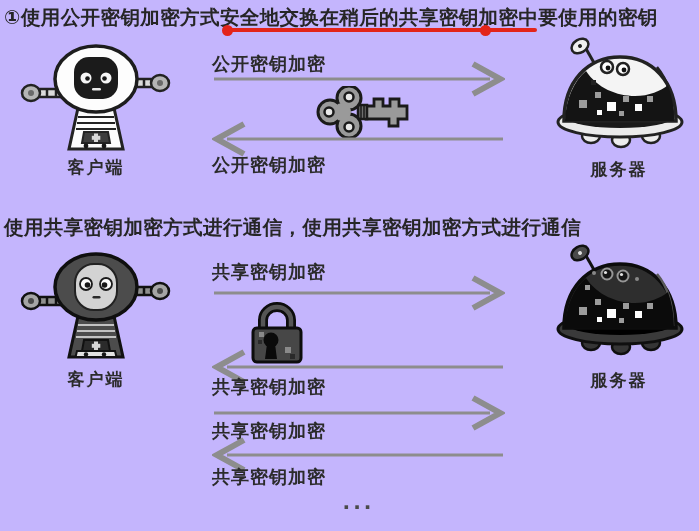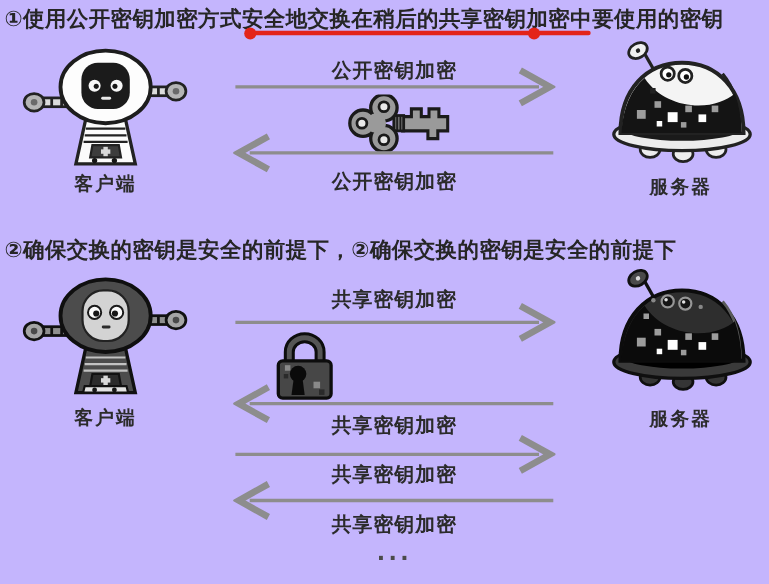--- a/index.html
+++ b/index.html
@@ -7,21 +7,21 @@
   .stage{
     position:relative;width:699px;height:531px;background:#c4b5fd;
     overflow:hidden;font-family:"DejaVu Sans",sans-serif;
   }
   .abs{position:absolute;}
   .heading{
     font-size:19.5px;line-height:1.15;letter-spacing:.4px;
     font-weight:600;color:#262626;white-space:nowrap;
   }
   .msg-label{
-    width:293px;text-align:center;font-size:18px;font-weight:600;
+    width:293px;font-size:18px;font-weight:600;
     color:#2b2b2b;letter-spacing:1px;white-space:nowrap;
   }
   .entity-label{
     text-align:center;font-size:17px;font-weight:600;color:#2b2b2b;
     letter-spacing:2px;white-space:nowrap;
   }
   .redline{background:#e3241a;border-radius:3px;}
   .reddot{width:11px;height:11px;border-radius:50%;background:#e3241a;}
   .ellipsis{
     width:293px;text-align:center;font-size:20px;font-weight:700;
@@ -126,21 +126,21 @@
     <circle cx="43" cy="11" r="4.5" fill="#e8e8e8" stroke="#1a1a1a" stroke-width="2.5"></circle>
     <circle cx="43" cy="41" r="4.5" fill="#e8e8e8" stroke="#1a1a1a" stroke-width="2.5"></circle>
   </svg>
 
   <svg class="abs" style="left:212px;top:120px;" width="293" height="38" viewBox="0 0 293 38">
     <line x1="15" y1="19" x2="291" y2="19" stroke="#8d8d8d" stroke-width="3"></line>
     <polyline points="32,4 5,19 32,34" fill="none" stroke="#8d8d8d" stroke-width="6"></polyline>
   </svg>
   <div class="abs msg-label" style="left:212px;top:153px;">公开密钥加密</div>
 
-  <div class="abs heading" style="left:4px;top:217px;">②确保交换的密钥是安全的前提下，②确保交换的密钥是安全的前提下</div>
+  <div class="abs heading" style="left:4px;top:217px;">使用共享密钥加密方式进行通信，使用共享密钥加密方式进行通信</div>
 
   <svg class="abs" style="left:16px;top:250px;" width="160" height="114" viewBox="0 0 160 114">
     <g stroke="#111" stroke-width="2.5">
       <rect x="22" y="47" width="28" height="8" fill="#8f8f8f"></rect>
       <line x1="31" y1="47" x2="31" y2="55"></line>
         <line x1="40" y1="47" x2="40" y2="55"></line>
       <ellipse cx="15" cy="51" rx="9" ry="8" fill="#a5a5a5"></ellipse>
       <circle cx="15" cy="51" r="3" fill="#4a4a4a" stroke="none"></circle>
       <rect x="110" y="37" width="28" height="8" fill="#8f8f8f"></rect>
       <line x1="119" y1="37" x2="119" y2="45"></line>

